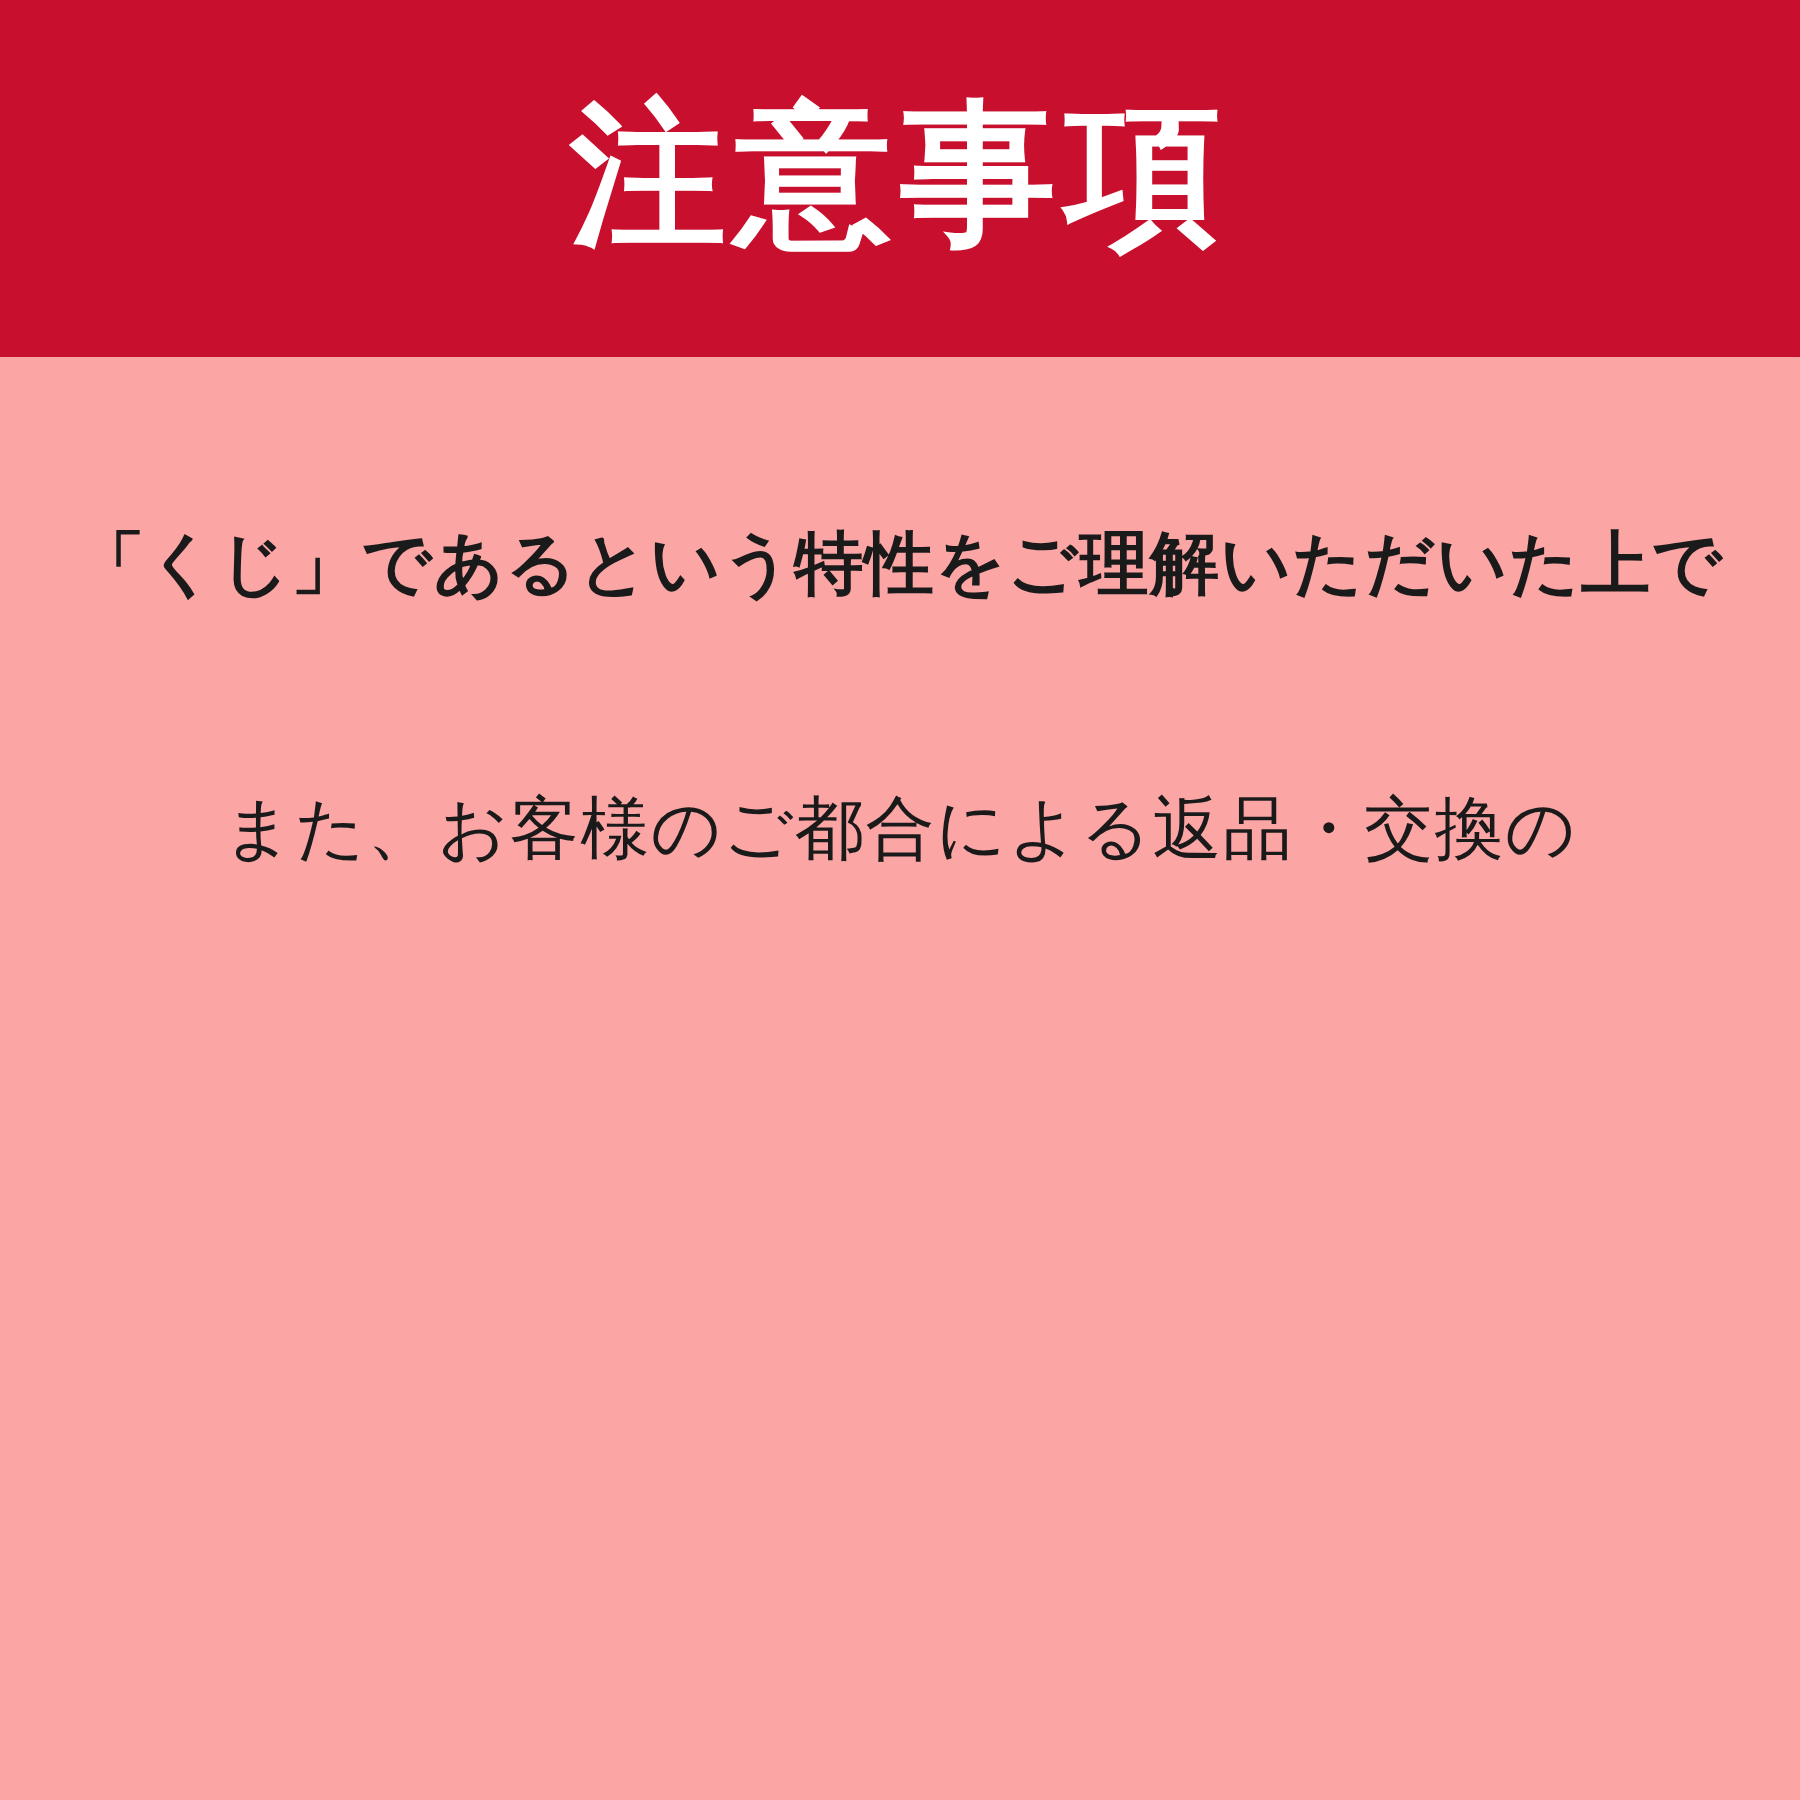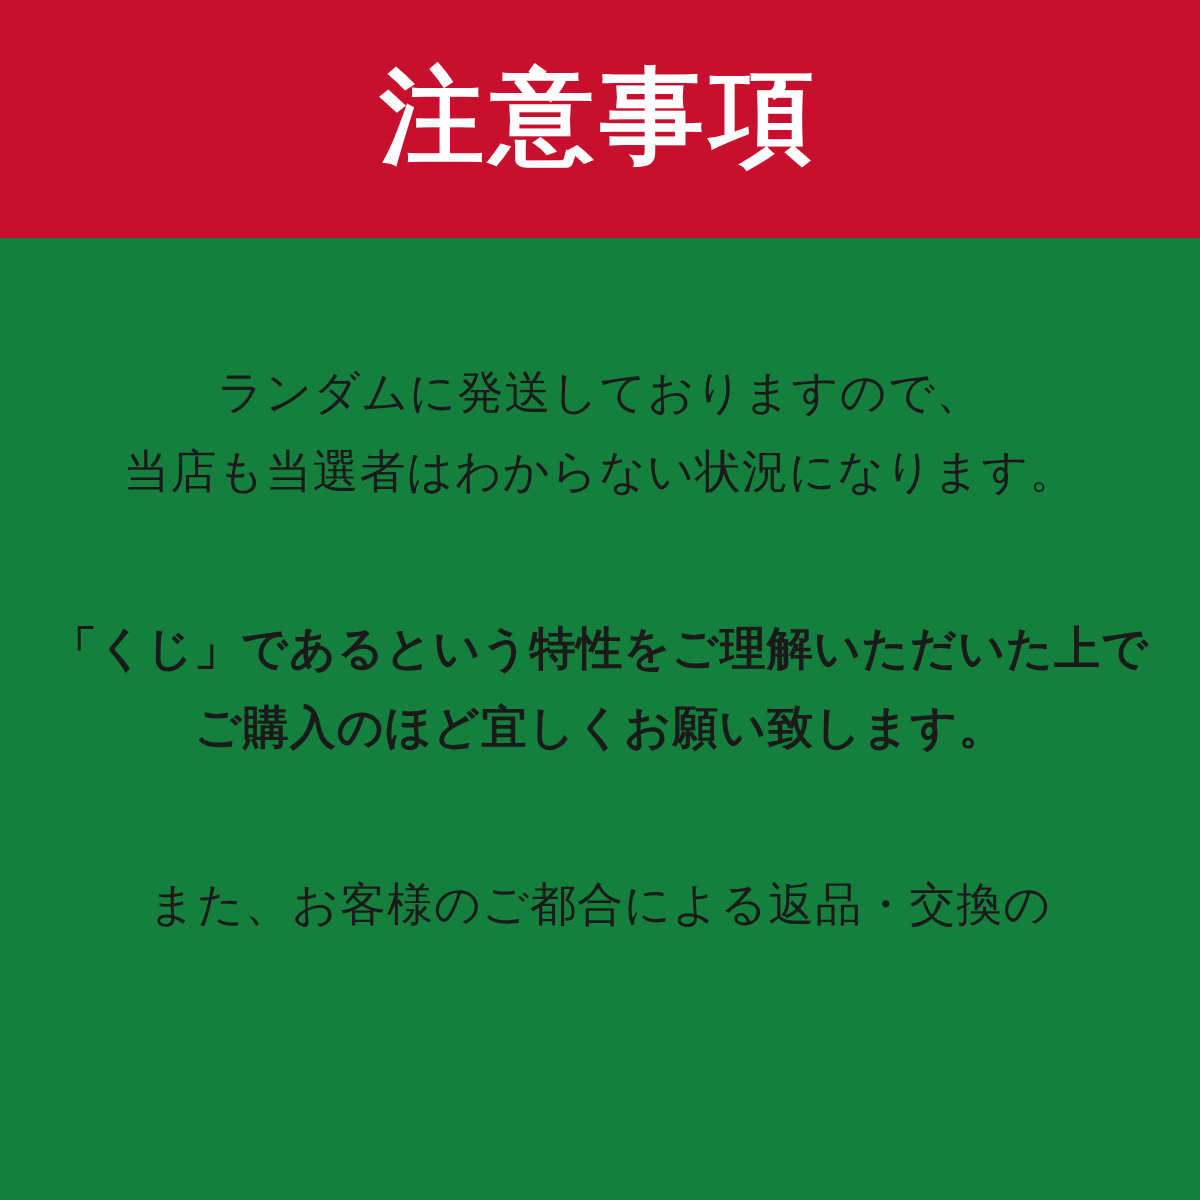--- a/index.html
+++ b/index.html
@@ -10,21 +10,21 @@
     width: 1200px;
     height: 1200px;
     background: #ffffff;
     font-family: "DejaVu Sans", "Liberation Sans", sans-serif;
     overflow: hidden;
   }
   .page {
     position: relative;
     width: 1200px;
     height: 1200px;
-    background: #15803d;
+    background: #fca5a5;
     box-sizing: border-box;
   }
   .header-band {
     width: 100%;
     height: 238px;
     background: #c8102e;
     display: flex;
     align-items: center;
     justify-content: center;
     box-sizing: border-box;
@@ -66,28 +66,23 @@
 <body>
 
 <div class="page">
 
   <div class="header-band">
     <h1 class="header-title">注意事項</h1>
   </div>
 
   <div class="body-area">
 
-    <p class="para p1">
-      <span class="line">ランダムに発送しておりますので、</span>
-      <span class="line">当店も当選者はわからない状況になります。</span>
-    </p>
 
     <p class="para p2">
       <span class="line">「くじ」であるという特性をご理解いただいた上で</span>
-      <span class="line">ご購入のほど宜しくお願い致します。</span>
     </p>
 
     <p class="para p3">
       <span class="line">また、お客様のご都合による返品・交換の</span>
     </p>
 
   </div>
 </div>
 
 </body></html>

